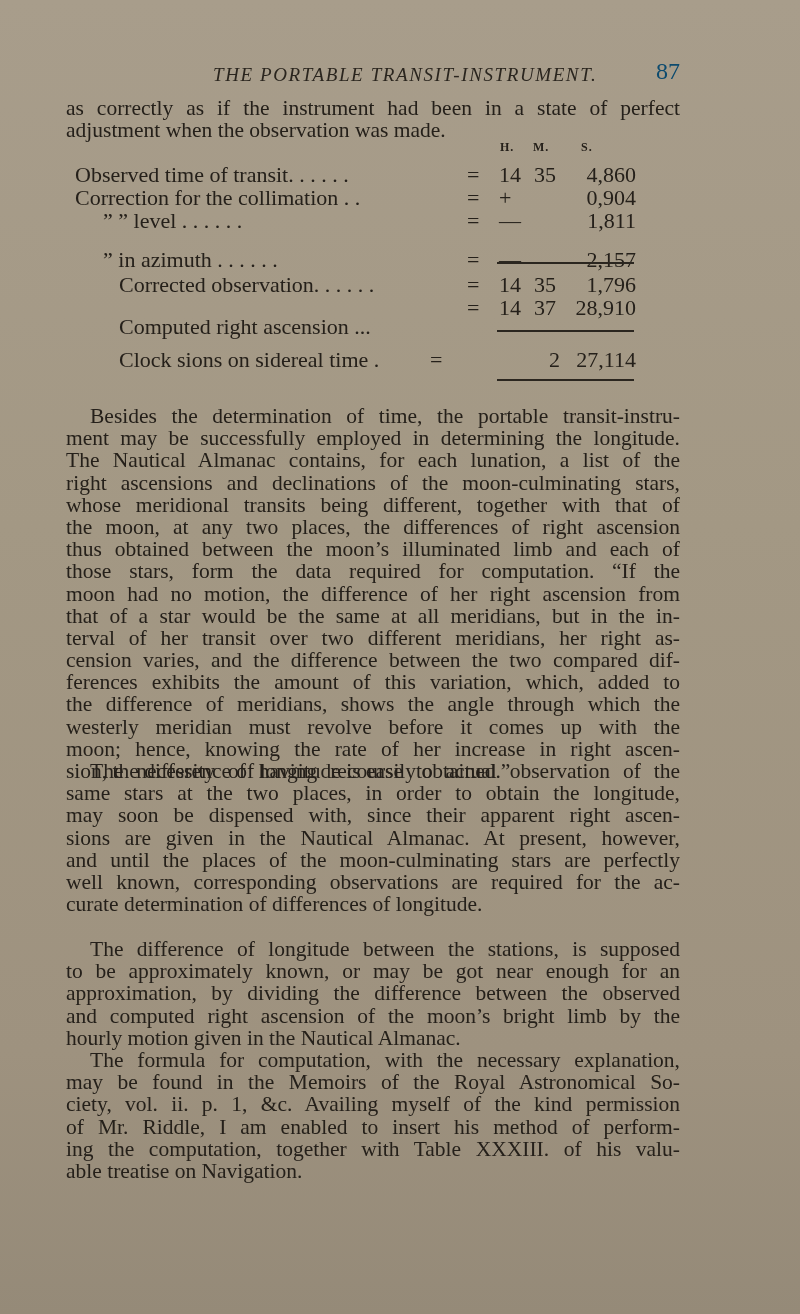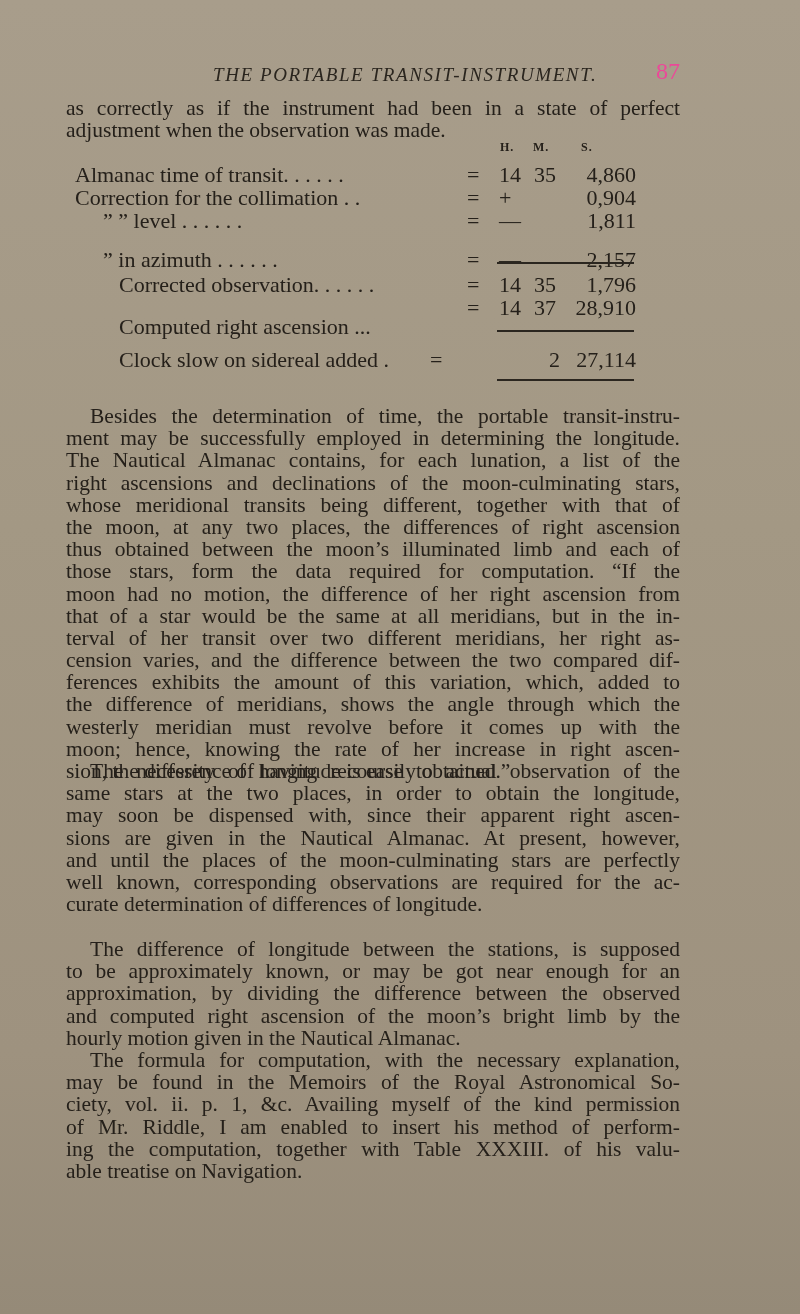--- a/index.html
+++ b/index.html
@@ -13,21 +13,21 @@
   .page { position: absolute; left: 0; top: 0; width: 800px; height: 1314px; }
   .running-head {
     position: absolute; top: 58px; left: 0; width: 800px; height: 30px;
   }
   .running-title {
     position: absolute; left: 213px; top: 6px;
     font-size: 19px; letter-spacing: 1.6px; font-variant: small-caps;
     text-transform: uppercase; color: #2a251e; font-style: italic;
   }
   .page-number {
-    position: absolute; left: 656px; top: 0; font-size: 24px; color: #ec4899;
+    position: absolute; left: 656px; top: 0; font-size: 24px; color: #0c4a6e;
   }
   .body-text {
     position: absolute; left: 66px; width: 614px;
     font-size: 21.5px; line-height: 22.2px; text-align: justify;
     text-align-last: justify;
   }
   .line { display: block; white-space: nowrap; text-align: justify; text-align-last: justify; height: 22.2px; }
   .line.last { text-align-last: left; }
   .line.indent { padding-left: 24px; }
   .intro { top: 97px; }
@@ -61,21 +61,21 @@
     <span class="line">as correctly as if the instrument had been in a state of perfect</span>
     <span class="line last">adjustment when the observation was made.</span>
   </div>
 
   <div class="table">
     <span class="units" style="left:500px;">H.</span>
     <span class="units" style="left:533px;">M.</span>
     <span class="units" style="left:581px;">S.</span>
 
     <div class="row" style="top:22px;">
-      <span class="label" style="left:75px;">Almanac time of transit. .   . .   . .</span>
+      <span class="label" style="left:75px;">Observed time of transit. .   . .   . .</span>
       <span class="eq">=</span>
       <span class="h">14</span>
       <span class="m">35</span>
       <span class="s">4,860</span>
     </div>
     <div class="row" style="top:45px;">
       <span class="label" style="left:75px;">Correction for the collimation     . .</span>
       <span class="eq">=</span>
       <span class="h">+</span>
       <span class="m"></span>
@@ -109,21 +109,21 @@
       <span class="label" style="left:119px;margin-top:19px;">Computed right ascension ...</span>
       <span class="eq">=</span>
       <span class="h">14</span>
       <span class="m">37</span>
       <span class="s">28,910</span>
     </div>
 
     <div class="rule" style="left:497px; top:190px; width:137px;"></div>
 
     <div class="row" style="top:207px;">
-      <span class="label" style="left:119px;">Clock slow on sidereal added .</span>
+      <span class="label" style="left:119px;">Clock sions on sidereal time .</span>
       <span class="eq" style="left:430px;">=</span>
       <span class="h"></span>
       <span class="m" style="left:549px;">2</span>
       <span class="s">27,114</span>
     </div>
 
     <div class="rule" style="left:497px; top:239px; width:137px;"></div>
   </div>
 
   <div class="body-text p2">

